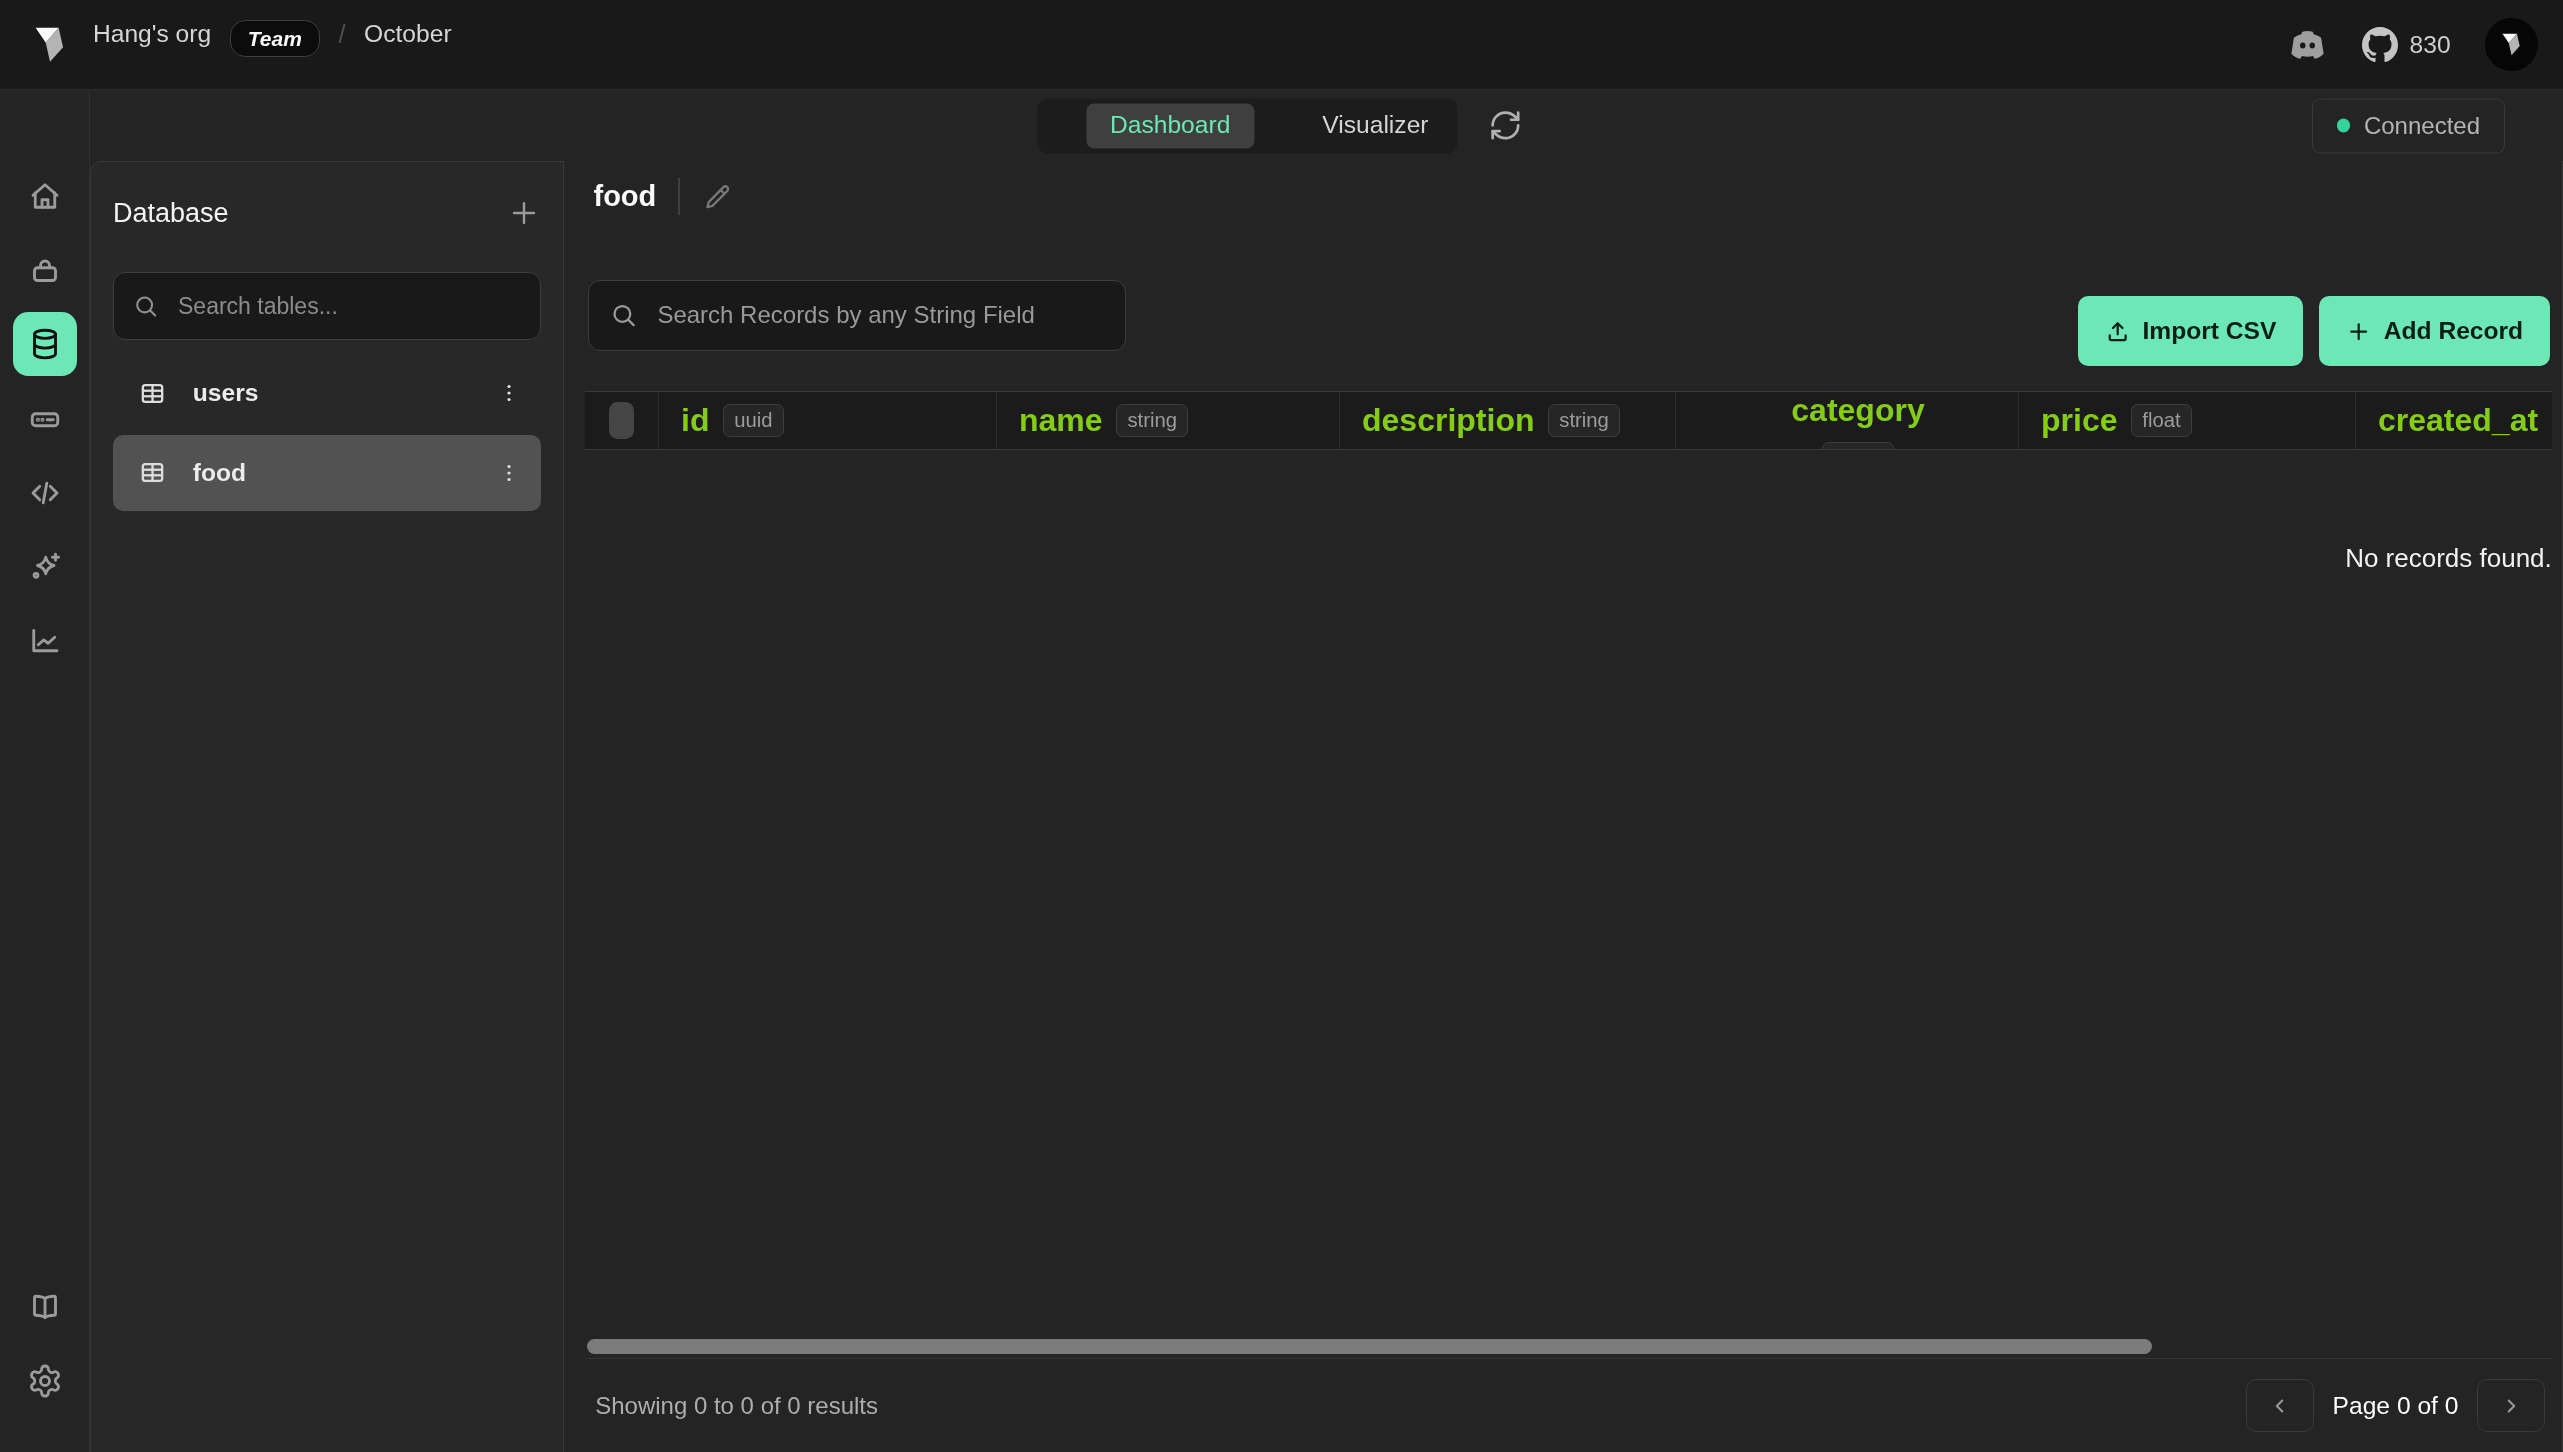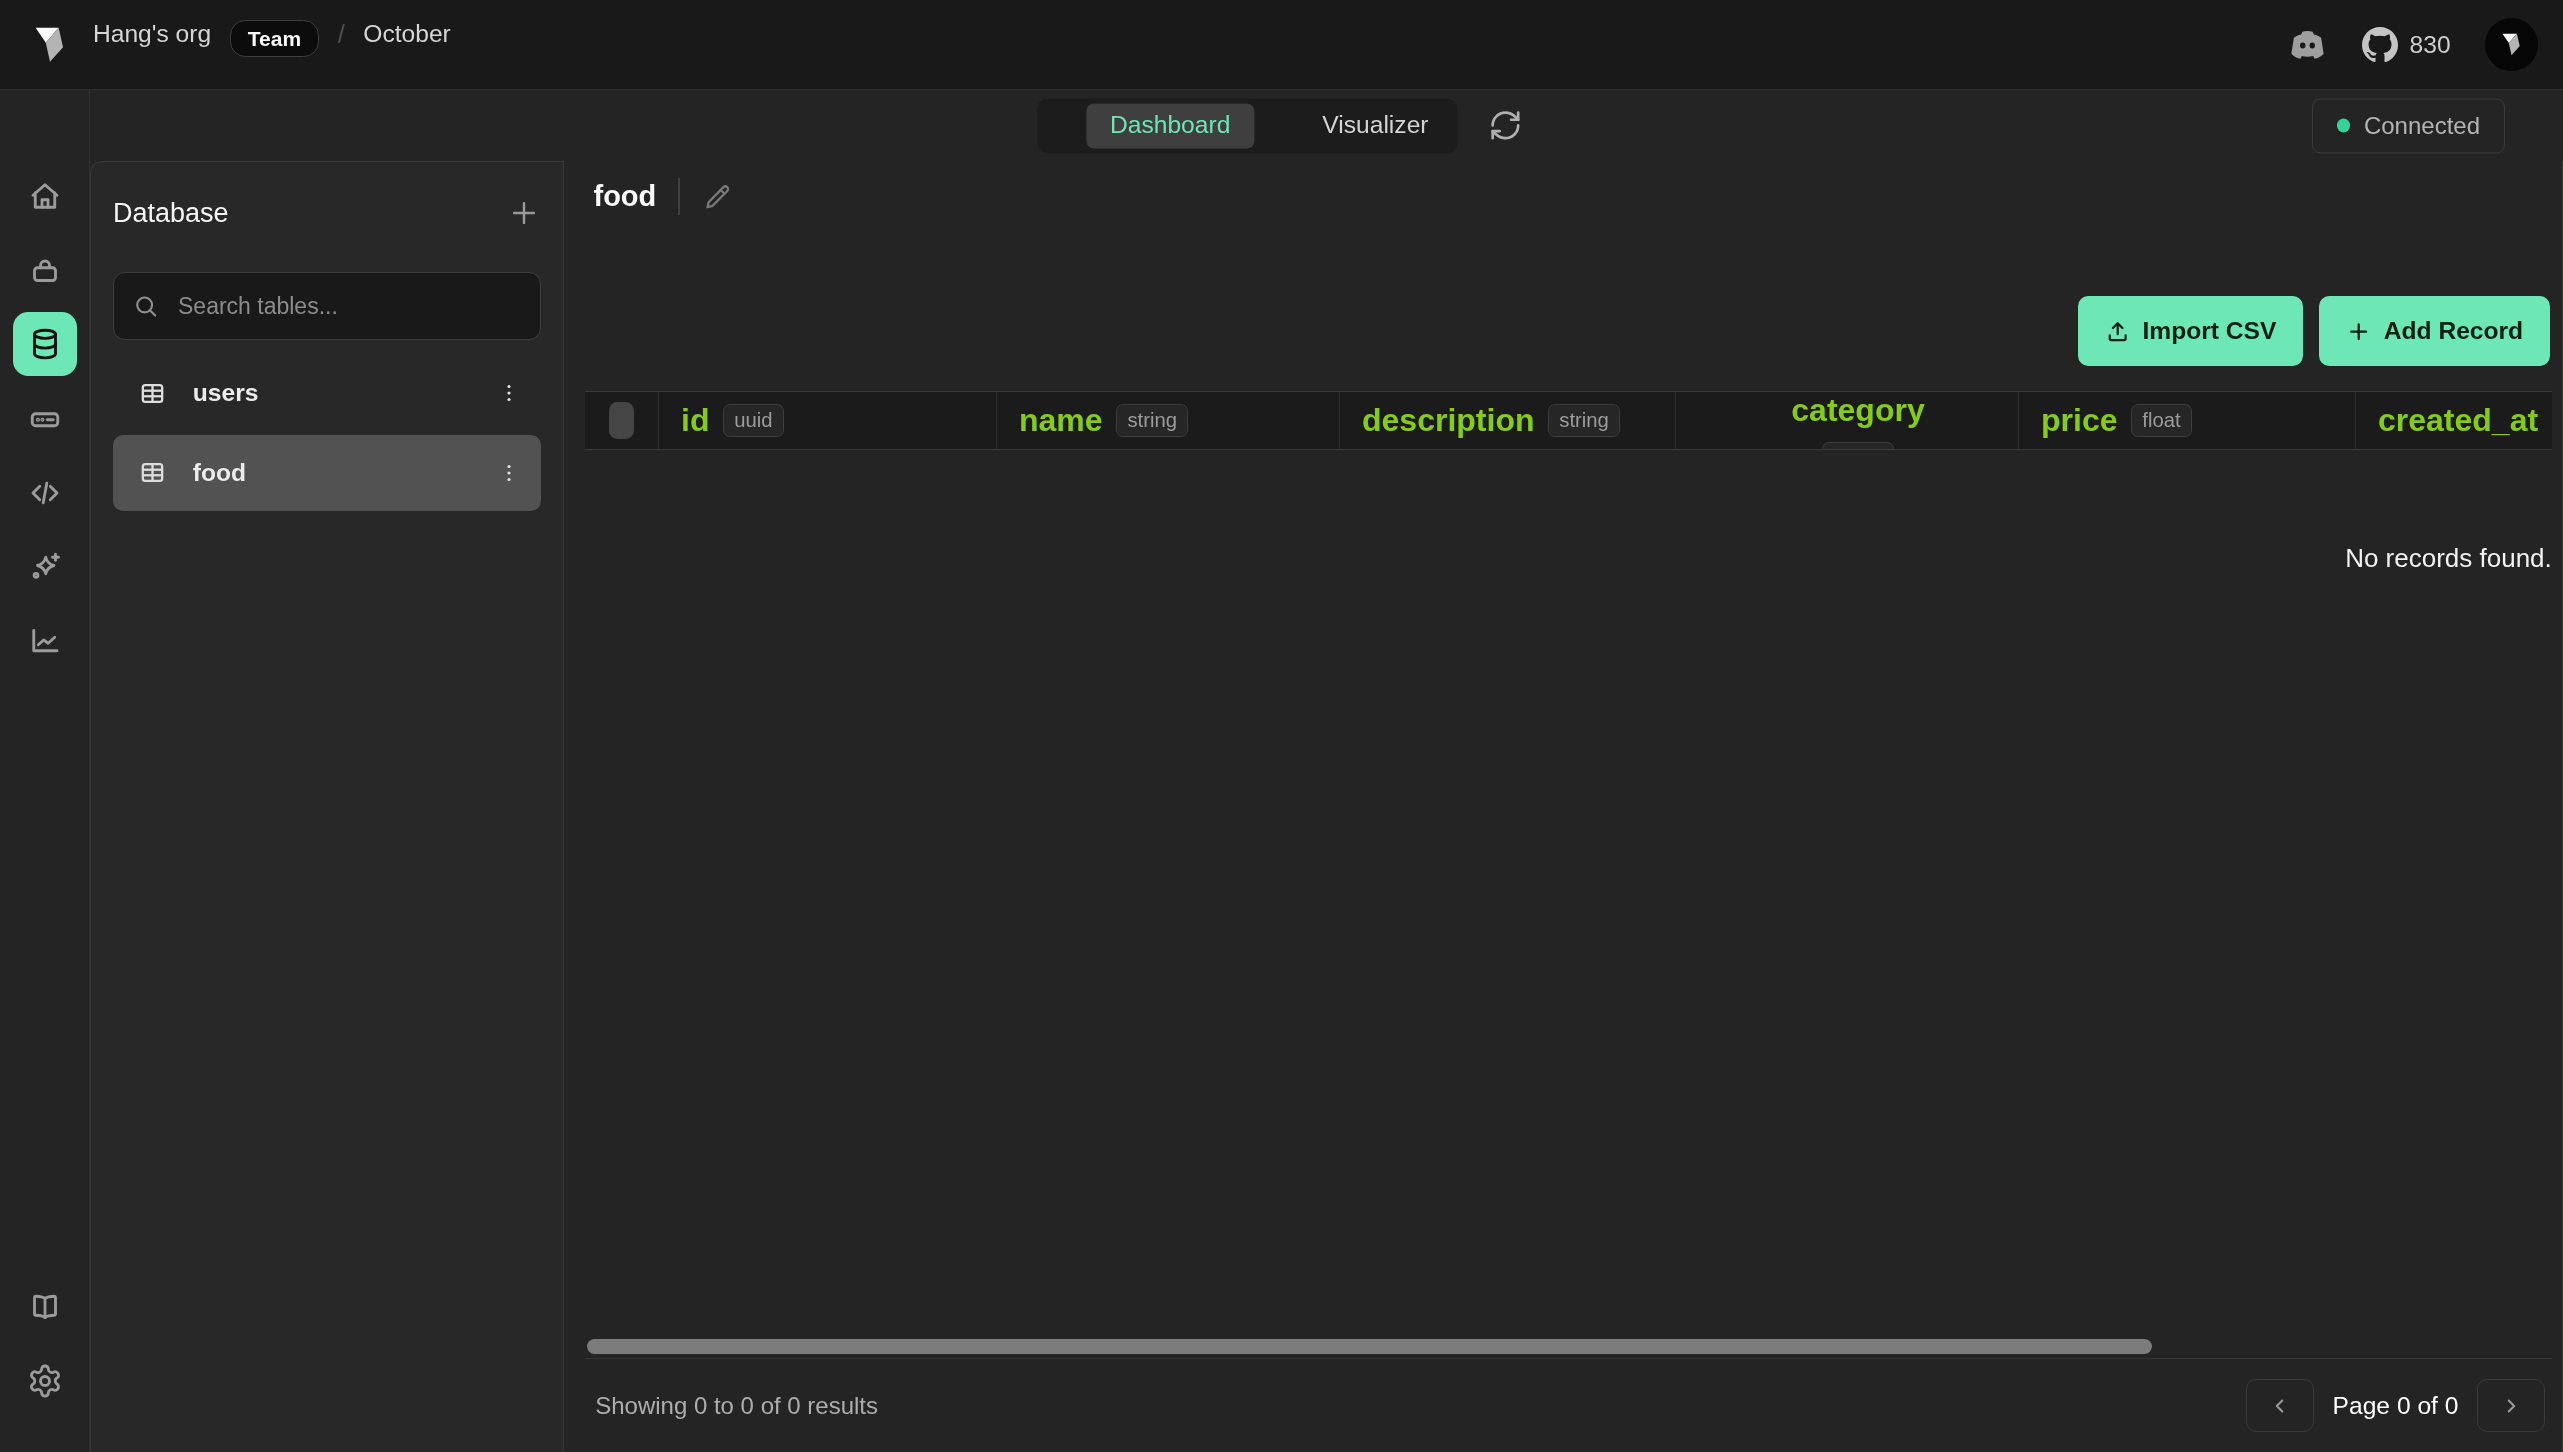--- a/index.html
+++ b/index.html
@@ -17,21 +17,21 @@
   }
   *{box-sizing:border-box;margin:0;padding:0;font-family:"Liberation Sans",sans-serif;}
   html,body{width:2563px;height:1453px;overflow:hidden;background:var(--page-bg);color:var(--txt);}
   svg{display:block;}
 
   
   .topbar{height:90px;background:#191919;border-bottom:0.8px solid #2d2d2d;display:flex;align-items:center;justify-content:space-between;padding:0 25.4px;}
   .tb-left{display:flex;align-items:flex-start;gap:18.6px;}
   .logo{width:49px;height:49px;display:flex;align-items:center;justify-content:center;}
   .org-name,.proj-name{font-size:24.6px;color:#d6d6d6;}
-  .team-badge{font-size:21px;font-weight:700;color:#fafafa;background:#0c0c0c;border:1.7px solid #3f3f3f;border-radius:15.3px;padding:6.8px 17px;line-height:1;}
+  .team-badge{font-size:21px;font-weight:700;color:#fafafa;background:#0c0c0c;border:1.7px solid #3f3f3f;border-radius:15.3px;padding:6.8px 17px;line-height:1;font-style:italic;}
   .crumb-sep{font-size:25.4px;color:#4f4f4f;}
   .tb-right{display:flex;align-items:center;gap:34px;}
   .gh-group{display:flex;align-items:center;gap:12px;cursor:pointer;}
   .gh-count{font-size:24.6px;color:#cfcfcf;}
   .avatar{width:53px;height:53px;border-radius:50%;background:#060606;display:flex;align-items:center;justify-content:center;}
 
   
   .lower{display:flex;height:1362px;}
   .rail{width:90px;flex:0 0 90px;display:flex;flex-direction:column;align-items:center;padding-top:74px;padding-bottom:39px;border-right:0.8px solid #303030;gap:10.2px;}
   .rail-btn{width:64px;height:64px;display:flex;align-items:center;justify-content:center;color:#9b9b9b;border-radius:15.3px;cursor:pointer;background:transparent;border:none;}
@@ -312,20 +312,29 @@
           <span class="v-div"></span>
           <button class="edit-btn">
             <svg width="27" height="27" viewBox="0 0 24 24" fill="none" stroke="currentColor" stroke-width="2" stroke-linecap="round" stroke-linejoin="round">
               <path d="M17.3 3.7a2.4 2.4 0 0 1 3.4 3.4L7.5 20.3 3 21.5l1.2-4.5L17.3 3.7z"></path>
                 <path d="M14.8 6.2l3.4 3.4"></path>
             </svg>
           </button>
         </div>
 
         <div class="controls-row">
+          <div class="rec-search">
+            <span class="mag">
+              <svg width="27" height="27" viewBox="0 0 24 24" fill="none" stroke="currentColor" stroke-width="2" stroke-linecap="round">
+                <circle cx="11" cy="11" r="7"></circle>
+                  <path d="M16.2 16.2 21 21"></path>
+              </svg>
+            </span>
+            <input class="rec-input" value="" placeholder="Search Records by any String Field" style="">
+          </div>
           <div class="ctrl-spacer"></div>
           <button class="btn-accent">
             <svg width="25.4" height="25.4" viewBox="0 0 24 24" fill="none" stroke="currentColor" stroke-width="2.1" stroke-linecap="round" stroke-linejoin="round">
               <path d="M12 14.5V4.5"></path>
                 <path d="M7.5 8.5 12 4l4.5 4.5"></path>
                 <path d="M4.5 15.5v3a1.5 1.5 0 0 0 1.5 1.5h12a1.5 1.5 0 0 0 1.5-1.5v-3"></path>
             </svg>
             <span>Import CSV</span>
           </button>
           <button class="btn-accent">

